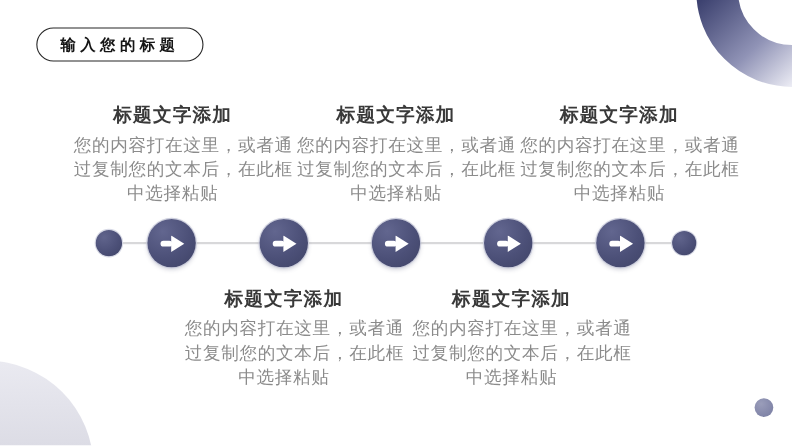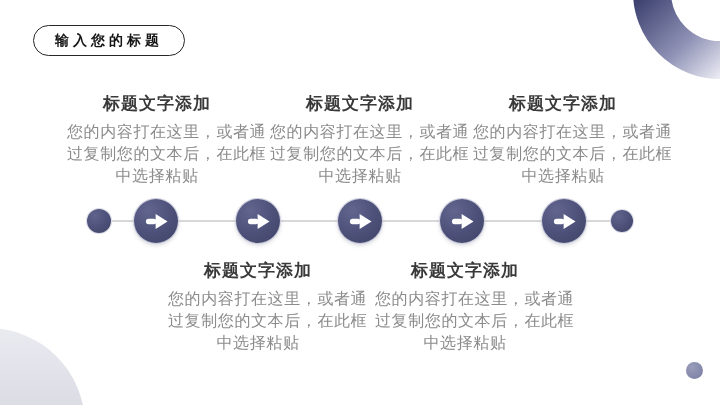--- a/index.html
+++ b/index.html
@@ -2,21 +2,21 @@
 <html><head>
 <meta charset="utf-8">
 <style>
   html, body { margin: 0; padding: 0; background: #ffffff; }
   .slide {
     position: relative;
     width: 720px;
     height: 405px;
     background: #ffffff;
     overflow: hidden;
-    font-family: Liberation Mono, monospace;
+    font-family: Liberation Sans, sans-serif;
   }
 
   
   .badge {
     position: absolute;
     left: 33px; top: 25px;
     height: 31px;
     padding: 0 21px;
     border: 1.5px solid #272727;
     border-radius: 17px;

